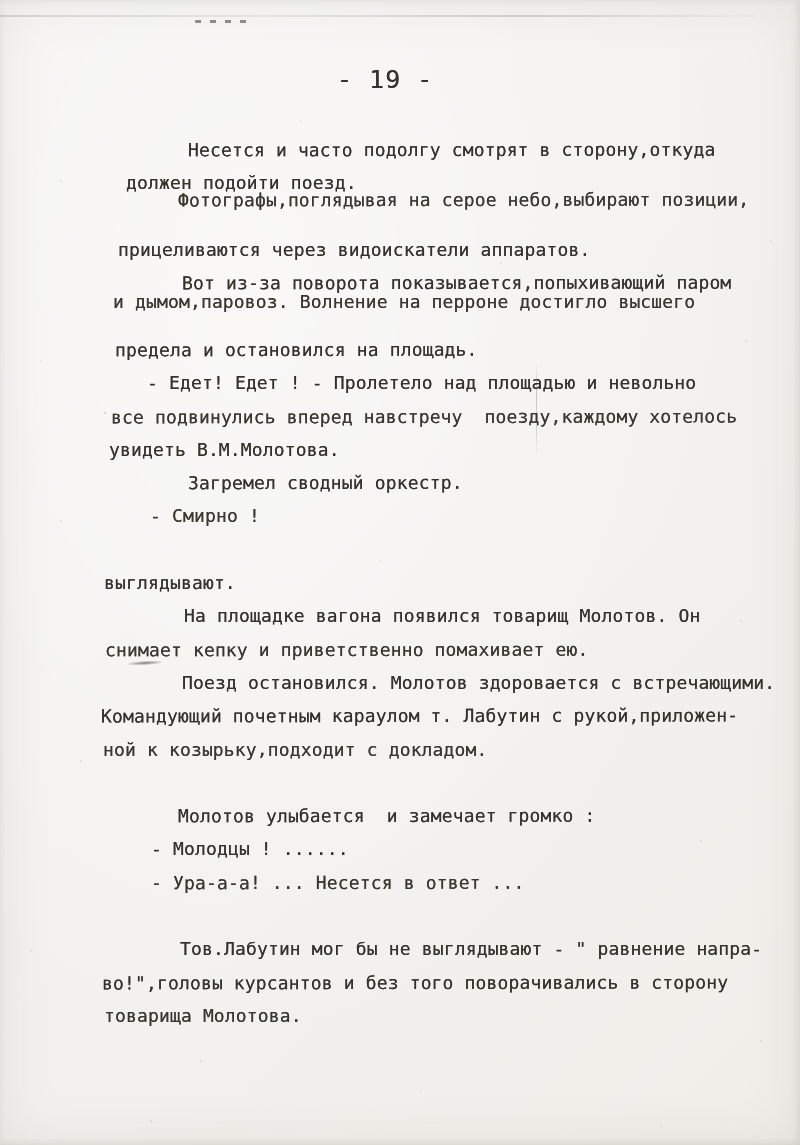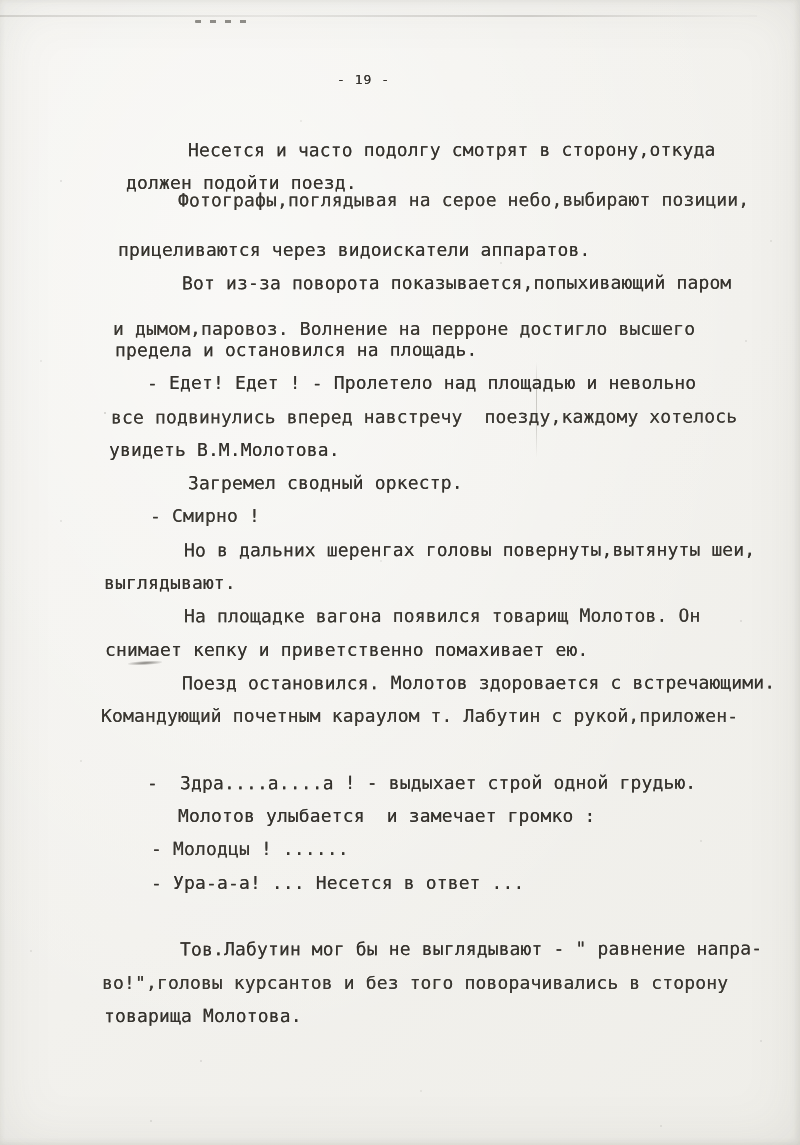--- a/index.html
+++ b/index.html
@@ -10,21 +10,21 @@
     background:
       radial-gradient(ellipse at 30% 25%, rgba(255,255,255,0.5), rgba(255,255,255,0) 65%),
       linear-gradient(135deg,#f4f3ef 0%,#f2f1ed 55%,#efeee9 100%);
     box-shadow: inset 0 0 55px rgba(90,86,74,0.10), inset -3px 0 8px rgba(70,66,58,0.07), inset 0 -2px 6px rgba(70,66,58,0.06);
     overflow:hidden;
     font-family:"DejaVu Sans Mono","Liberation Mono",monospace;
     color:#35322d;
   }
   .pageno{
     position:absolute;top:68px;left:337px;
-    font-size:13px;line-height:24px;letter-spacing:1px;
+    font-size:25px;line-height:24px;letter-spacing:1px;
     white-space:pre;
     text-shadow:0 0 0.6px rgba(45,42,38,0.85);
   }
   .line{
     position:absolute;
     height:24px;line-height:24px;
     font-size:18px;
     letter-spacing:0.15px;
     white-space:pre;
     text-shadow:0 0 0.6px rgba(45,42,38,0.8);
@@ -86,34 +86,33 @@
   <div class="crease"></div>
   <div class="smudge"></div>
 
   <div class="pageno">- 19 -</div>
 
   <div class="line" style="top:138px;left:188px">Несется и часто подолгу смотрят в сторону,откуда</div>
   <div class="line" style="top:171px;left:126px">должен подойти поезд.</div>
   <div class="line" style="top:188px;left:178px">Фотографы,поглядывая на серое небо,выбирают позиции,</div>
   <div class="line" style="top:238px;left:118px">прицеливаются через видоискатели аппаратов.</div>
   <div class="line" style="top:271px;left:182px">Вот из-за поворота показывается,попыхивающий паром</div>
-  <div class="line" style="top:317px;left:113px">и дымом,паровоз. Волнение на перроне достигло высшего</div>
+  <div class="line" style="top:290px;left:113px">и дымом,паровоз. Волнение на перроне достигло высшего</div>
   <div class="line" style="top:338px;left:115px">предела и остановился на площадь.</div>
   <div class="line" style="top:371px;left:147px">- Едет! Едет ! - Пролетело над площадью и невольно</div>
   <div class="line" style="top:405px;left:111px">все подвинулись вперед навстречу  поезду,каждому хотелось</div>
   <div class="line" style="top:438px;left:109px">увидеть В.М.Молотова.</div>
   <div class="line" style="top:471px;left:188px">Загремел сводный оркестр.</div>
   <div class="line" style="top:504px;left:150px">- Смирно !</div>
-  <div class="line" style="top:538px;left:184px">Но в дальних шеренгах головы повернуты,вытянуты шеи,</div>
   <div class="line" style="top:571px;left:104px">выглядывают.</div>
   <div class="line" style="top:604px;left:184px">На площадке вагона появился товарищ Молотов. Он</div>
   <div class="line" style="top:638px;left:105px">снимает кепку и приветственно помахивает ею.</div>
   <div class="line" style="top:671px;left:182px">Поезд остановился. Молотов здоровается с встречающими.</div>
   <div class="line" style="top:704px;left:101px">Командующий почетным караулом т. Лабутин с рукой,приложен-</div>
-  <div class="line" style="top:771px;left:147px">-  Здра....а....а ! - выдыхает строй одной грудью.</div>
+  <div class="line" style="top:738px;left:103px">ной к козырьку,подходит с докладом.</div>
   <div class="line" style="top:804px;left:178px">Молотов улыбается  и замечает громко :</div>
   <div class="line" style="top:837px;left:151px">- Молодцы ! ......</div>
   <div class="line" style="top:871px;left:151px">- Ура-а-а! ... Несется в ответ ...</div>
   <div class="line" style="top:937px;left:180px">Тов.Лабутин мог бы не выглядывают - " равнение напра-</div>
   <div class="line" style="top:971px;left:102px">во!",головы курсантов и без того поворачивались в сторону</div>
   <div class="line" style="top:1004px;left:104px">товарища Молотова.</div>
 
 </div>
 
 </body></html>

